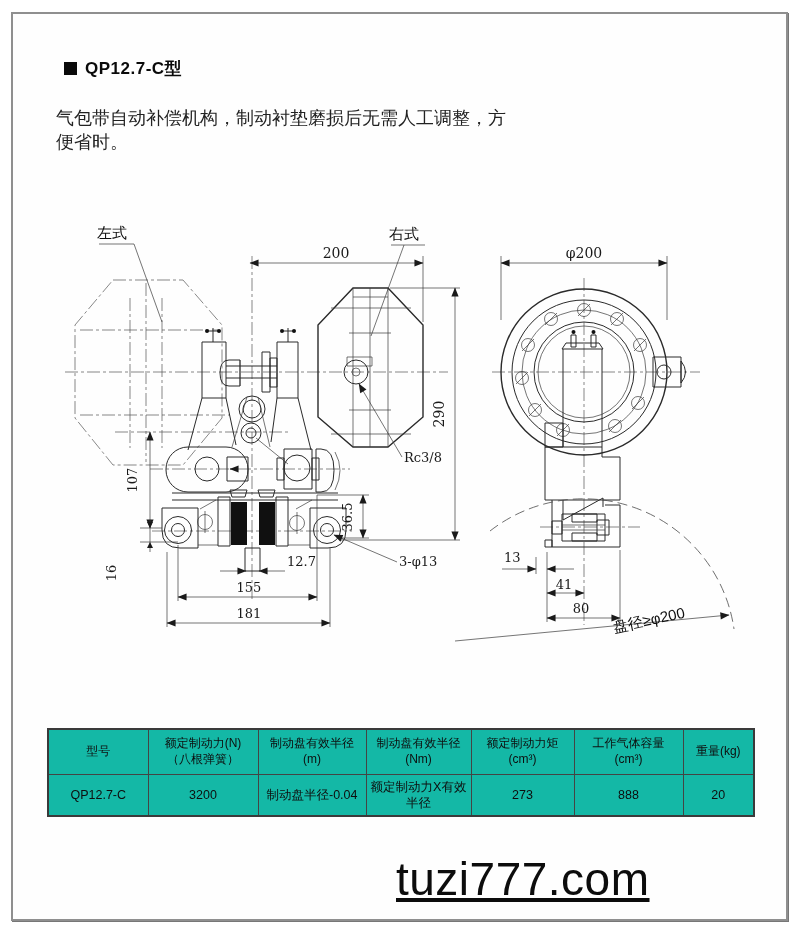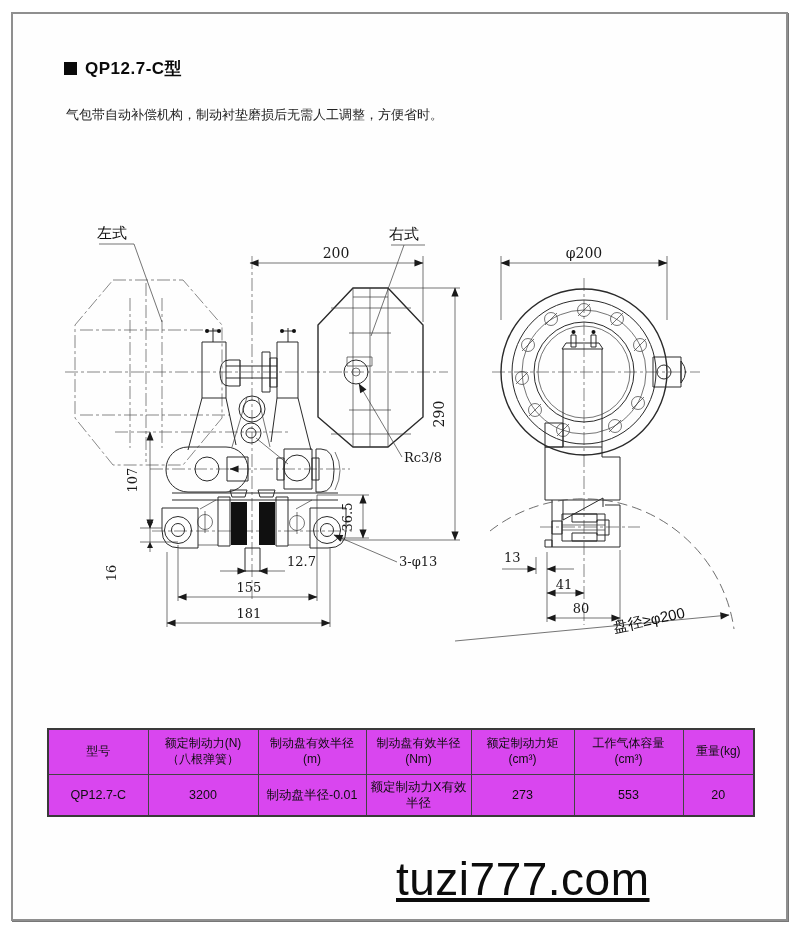--- a/index.html
+++ b/index.html
@@ -3,34 +3,34 @@
 <meta charset="utf-8">
 <style>
   html,body{margin:0;padding:0;background:#ffffff;}
   #stage{position:relative;width:800px;height:933px;background:#ffffff;overflow:hidden;
          font-family:"Liberation Sans",sans-serif;color:#111;}
   #frame{position:absolute;left:11px;top:12px;width:773px;height:905px;
          border:2px solid #8f8f8f;box-shadow:1px 1px 0 #777;background:#fefefe;}
   #hdr{position:absolute;left:64px;top:57px;display:flex;align-items:center;gap:8px;}
   #hdr .sq{width:13px;height:13px;background:#0a0a0a;}
   #hdr .ttl{font-size:17px;font-weight:bold;letter-spacing:.5px;color:#0a0a0a;}
-  #desc{position:absolute;left:66px;top:106px;width:460px;font-size:13px;color:#222;}
+  #desc{position:absolute;left:56px;top:106px;width:460px;font-size:18px;color:#222;}
   svg{position:absolute;left:0;top:0;}
   svg *{vector-effect:non-scaling-stroke;}
   .ln{stroke:#2a2a2a;stroke-width:1;fill:none;}
   .bold{stroke-width:1.4;}
   .thin{stroke:#3a3a3a;stroke-width:.7;fill:none;}
   .cl{stroke:#555;stroke-width:.7;fill:none;stroke-dasharray:13 3 3 3;}
   .dsh{stroke:#4a4a4a;stroke-width:.8;fill:none;stroke-dasharray:10 5;}
   .blk{fill:#101010;stroke:none;}
   .dim{font-family:"DejaVu Serif",serif;font-size:13px;fill:#1a1a1a;}
   .dimL{font-family:"DejaVu Serif",serif;font-size:14px;fill:#1a1a1a;}
   .cjk{font-family:"Liberation Sans",sans-serif;font-size:15px;fill:#0f0f0f;}
   #spec{position:absolute;left:47px;top:728px;width:706px;border-collapse:collapse;
-        table-layout:fixed;background:#d946ef;}
+        table-layout:fixed;background:#14b8a6;}
   #spec td{border:1px solid #444;text-align:center;vertical-align:middle;
            font-size:12px;color:#0e0e0e;padding:2px 1px;white-space:pre-line;line-height:1.3;}
   #spec tr.h td{height:40px;}
   #spec tr.d td{height:36px;font-size:12.5px;}
   #spec{border:2px solid #3a3a3a;}
   #wm{position:absolute;left:396px;top:852px;font-size:46px;color:#0c0c0c;
       font-family:"Liberation Sans",sans-serif;letter-spacing:0.5px;text-decoration:underline;}
 </style>
 </head>
 <body>
@@ -325,23 +325,23 @@
 (Nm)</td>
       <td>额定制动力矩
 (cm³)</td>
       <td>工作气体容量
 (cm³)</td>
       <td>重量(kg)</td>
     </tr>
     <tr class="d">
       <td>QP12.7-C</td>
       <td>3200</td>
-      <td>制动盘半径-0.01</td>
+      <td>制动盘半径-0.04</td>
       <td>额定制动力X有效半径</td>
       <td>273</td>
-      <td>553</td>
+      <td>888</td>
       <td>20</td>
     </tr>
   </tbody>
     </table>
 
   <div id="wm">tuzi777.com</div>
 </div>
 
 </body></html>

